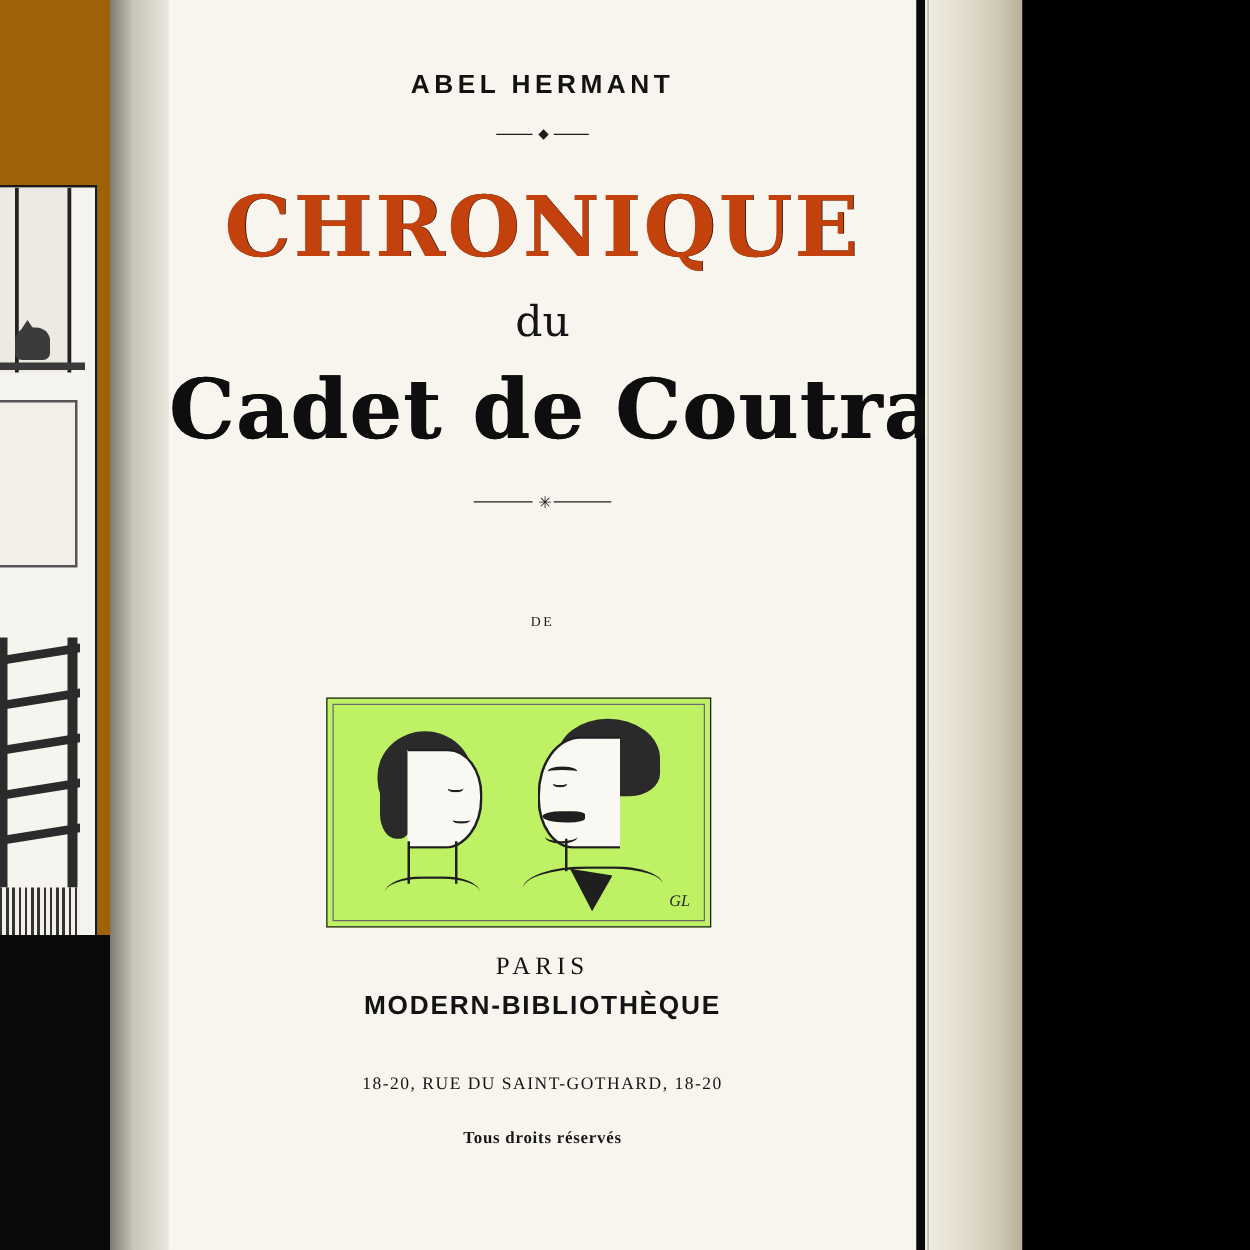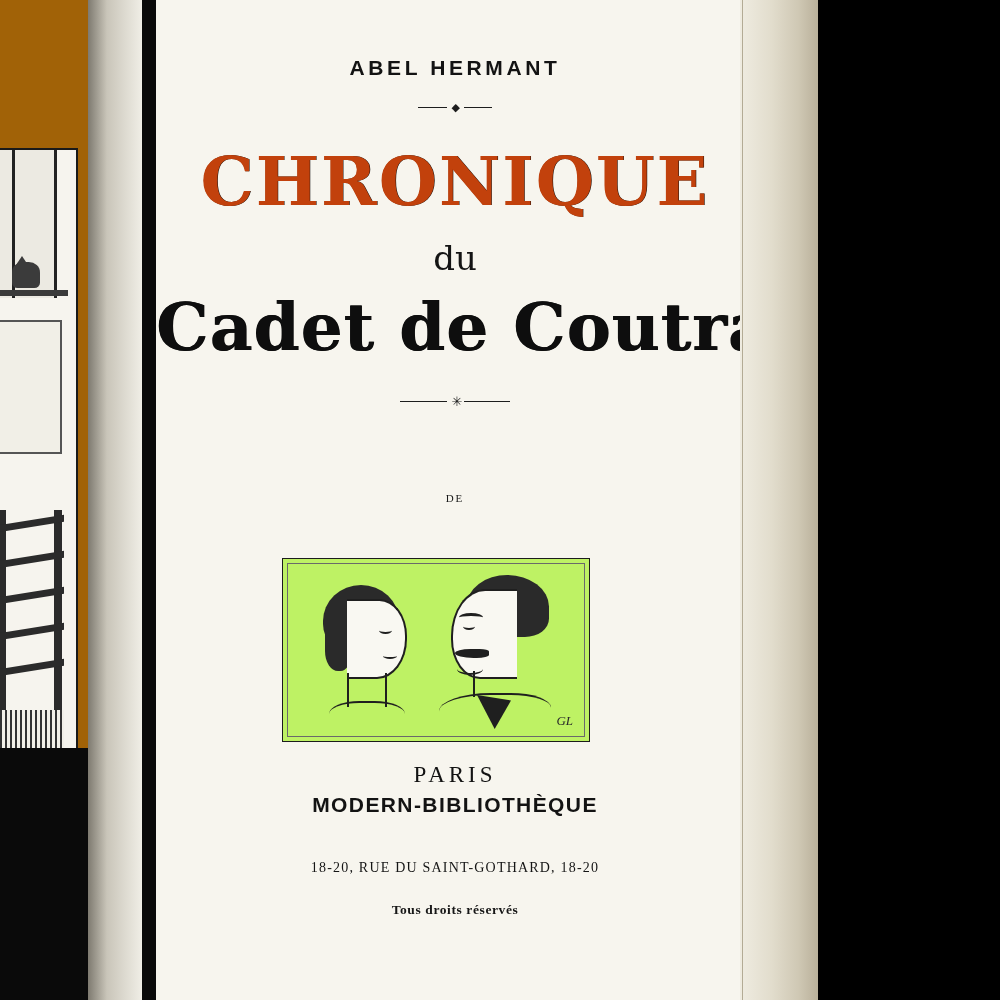--- a/index.html
+++ b/index.html
@@ -142,21 +142,21 @@
     left: 88px;
     top: 0;
     width: 54px;
     height: 1000px;
     background: linear-gradient(to right, #7e7a70 0%, #c9c5b9 35%, #f0eee6 100%);
   }
 
   
   .title-page {
     position: absolute;
-    left: 156px;
+    left: 135px;
     top: 0;
     width: 598px;
     height: 1000px;
     background: #f7f5ee;
     color: #171717;
   }
 
   .tp-inner {
     position: absolute;
     left: 0; top: 0;
@@ -416,21 +416,21 @@
     font-size: 13px;
     color: #2a2a2a;
   }
 
   
   .imprint-city {
     position: absolute;
     top: 762px;
     left: 0; right: 0;
     font-family: "Liberation Serif", serif;
-    font-size: 23px;
+    font-size: 20px;
     letter-spacing: 4px;
     color: #131313;
   }
   .imprint-series {
     position: absolute;
     top: 793px;
     left: 0; right: 0;
     font-family: "Liberation Sans", sans-serif;
     font-weight: 700;
     font-size: 21px;

